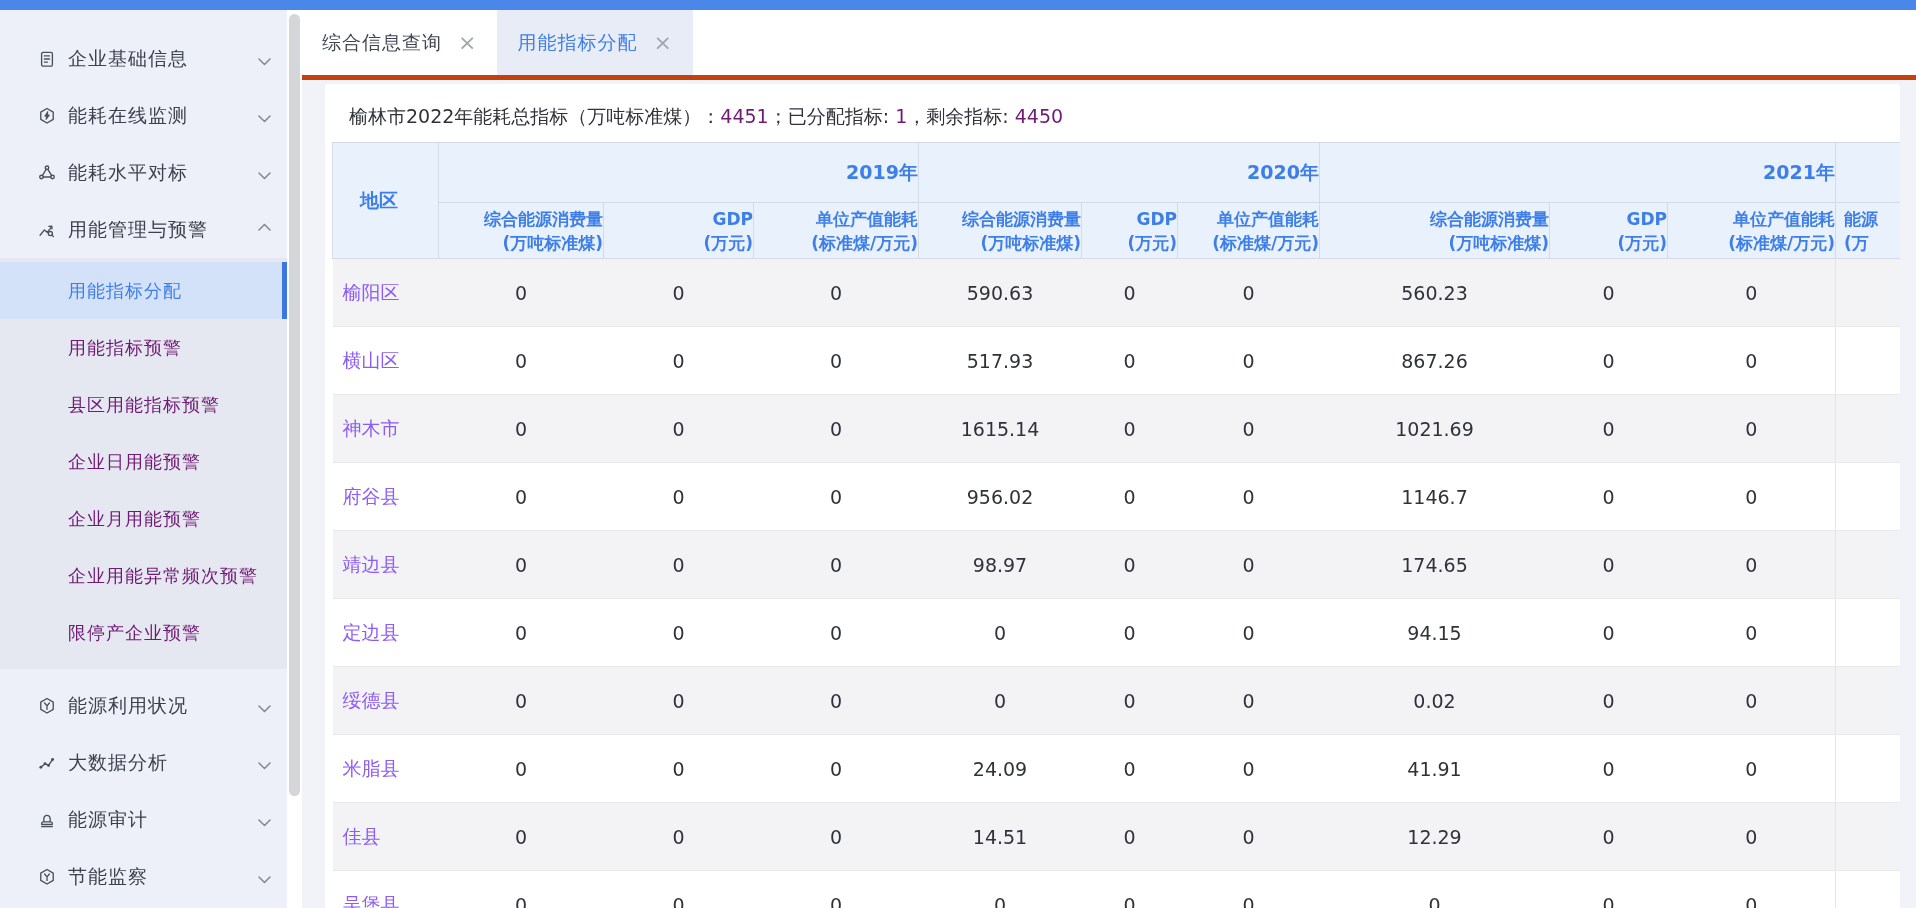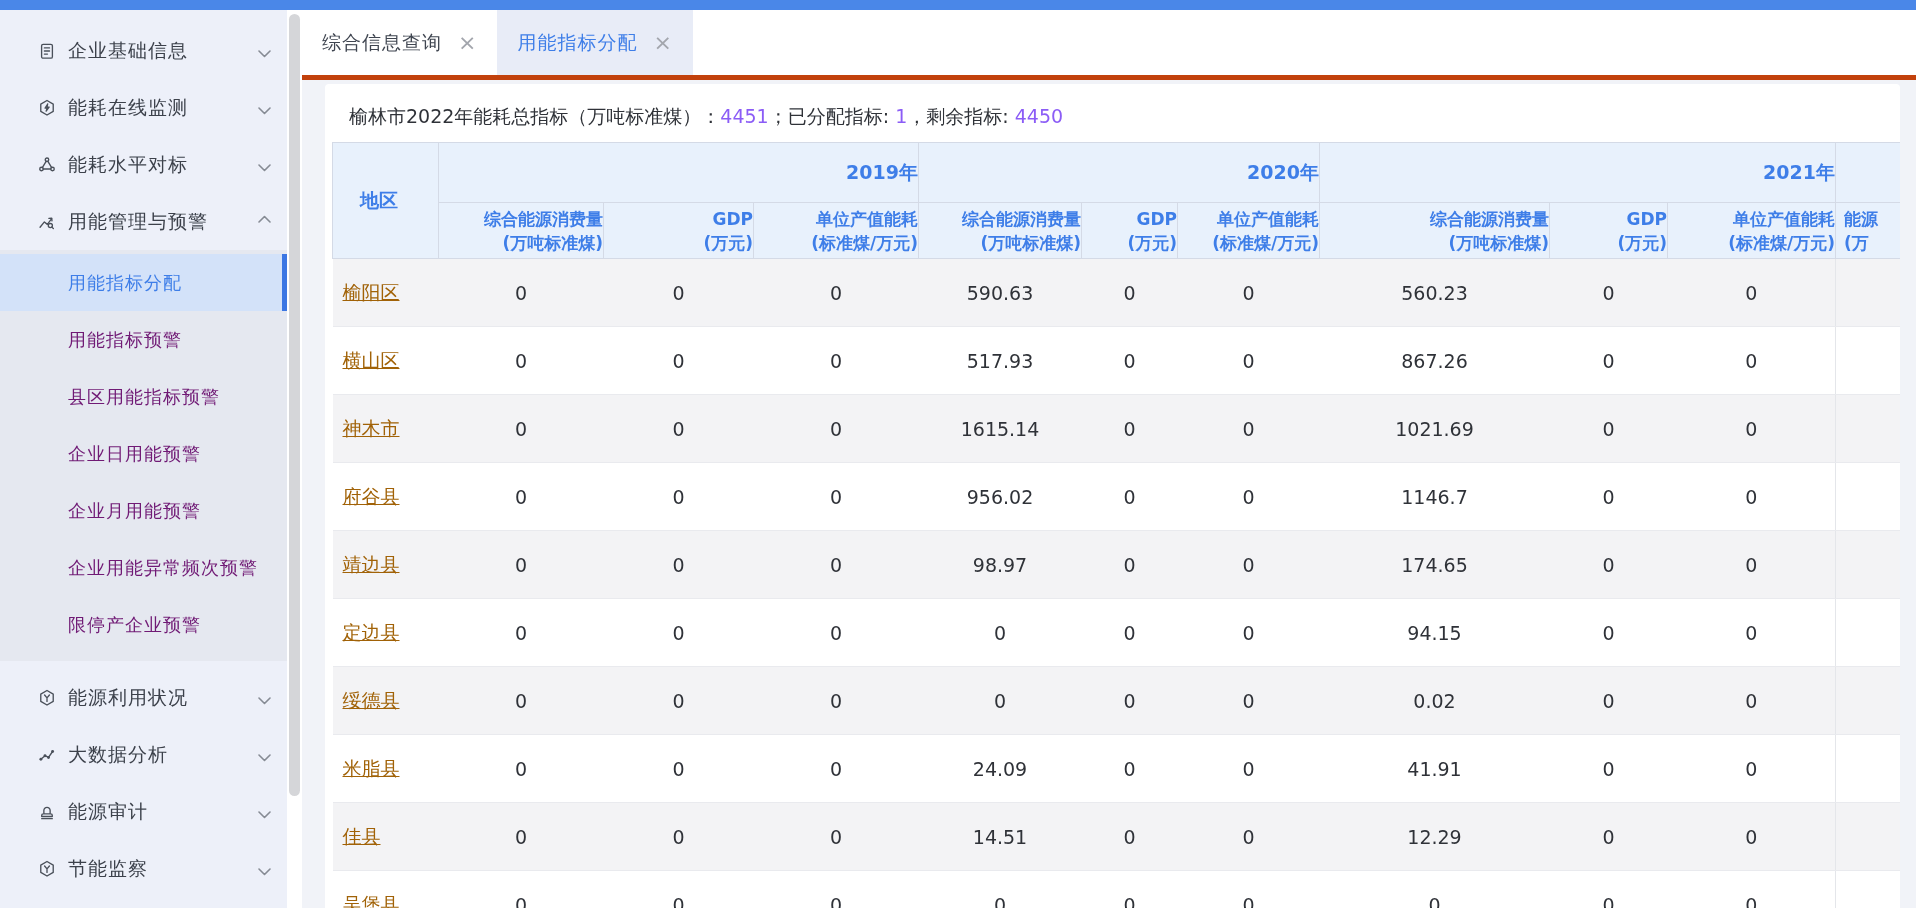--- a/index.html
+++ b/index.html
@@ -5,21 +5,21 @@
   * { margin:0; padding:0; box-sizing:border-box; }
   html,body { width:1916px; height:908px; overflow:hidden; background:#fff;
     font-family:"DejaVu Sans","Liberation Sans",sans-serif; }
 
   
   .topbar { position:absolute; left:0; top:0; width:1916px; height:10px; background:#4a87e8; }
 
   
   .sidebar { position:absolute; left:0; top:10px; width:302px; height:898px;
     background:#edf0f9; overflow:hidden; }
-  .menu { padding-top:12px; width:287px; }
+  .menu { padding-top:20px; width:287px; }
   .menu-item { height:57px; display:flex; align-items:center; position:relative;
     cursor:pointer; color:#3c414b; font-size:19px; }
   .mi-icon { position:absolute; left:38px; top:50%; transform:translateY(-50%);
     width:18px; height:18px; }
   .mi-icon svg { width:18px; height:18px; stroke:#4a505a; fill:none;
     stroke-width:1.3; stroke-linecap:round; stroke-linejoin:round; }
   .mi-icon svg .f { fill:#4a505a; stroke:none; }
   .mi-label { margin-left:68px; letter-spacing:1px; }
   .mi-chevron { position:absolute; right:16px; top:50%; transform:translateY(-50%); }
   .mi-chevron.expanded { transform:translateY(-50%) rotate(180deg); }
@@ -43,36 +43,36 @@
   .tab.active { background:#e8ecf7; color:#3e7ee8; }
   .tab-close { margin-left:16px; color:#a3a6ad; font-size:22px; line-height:1;
     cursor:pointer; font-weight:400; }
 
   
   .content { position:absolute; left:302px; top:80px; width:1614px; height:828px;
     background:#f1f3f8; }
   .card { position:absolute; left:23px; top:4px; width:1575px; height:824px;
     background:#ffffff; border-radius:4px 4px 0 0; overflow:hidden; }
   .summary { padding:16px 0 0 24px; font-size:19px; color:#2f3238; line-height:32px; }
-  .summary .num { color:#8b5cf6; }
+  .summary .num { color:#701a75; }
 
   .table-wrap { margin:10px 0 0 7px; width:1568px; overflow:hidden; }
   table { border-collapse:collapse; table-layout:fixed; width:1703px; }
   thead th { background:#e8f1fc; color:#3e7ee8; border:1px solid #d4dae6;
     font-weight:bold;text-align:right; }
   th.year-th { height:60px; font-size:19px; }
   th.region-th { font-size:19px; text-align:left; padding-left:27px; }
   th.metric-th { height:56px; font-size:17px; line-height:24px; }
   th.partial-th { text-align:left; padding-left:8px; }
   tbody td { height:68px; border-bottom:1px solid #e9eaee; font-size:19px;
     color:#2f3238; text-align:center; }
   tbody tr.stripe td { background:#f3f3f5; }
   td.region-cell { text-align:left; padding-left:10px; }
   td.partial-cell { border-left:1px solid #e4e6ea; }
-  a.region-link { color:#a16207; text-decoration:underline; cursor:pointer; }
+  a.region-link { color:#8b5cf6; cursor:pointer; }
 </style>
 </head>
 <body>
 
 <div class="topbar"></div>
 
 <aside class="sidebar">
   <div class="menu" id="menu-root">
       <div class="menu-item">
         <span class="mi-icon"><svg viewBox="0 0 17.5 17">

